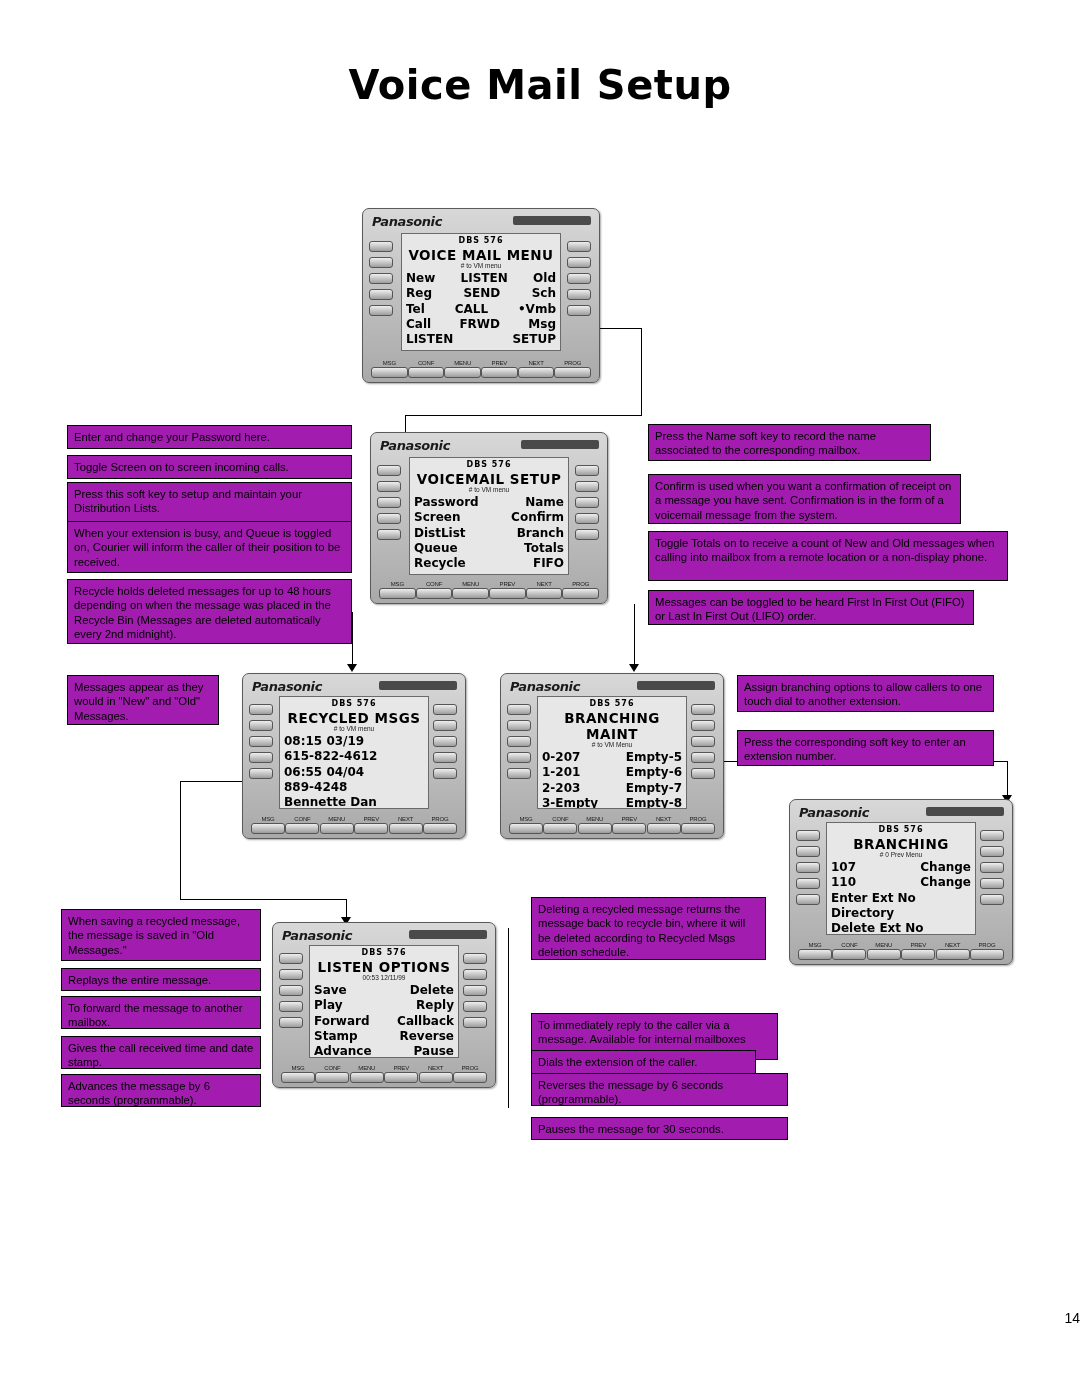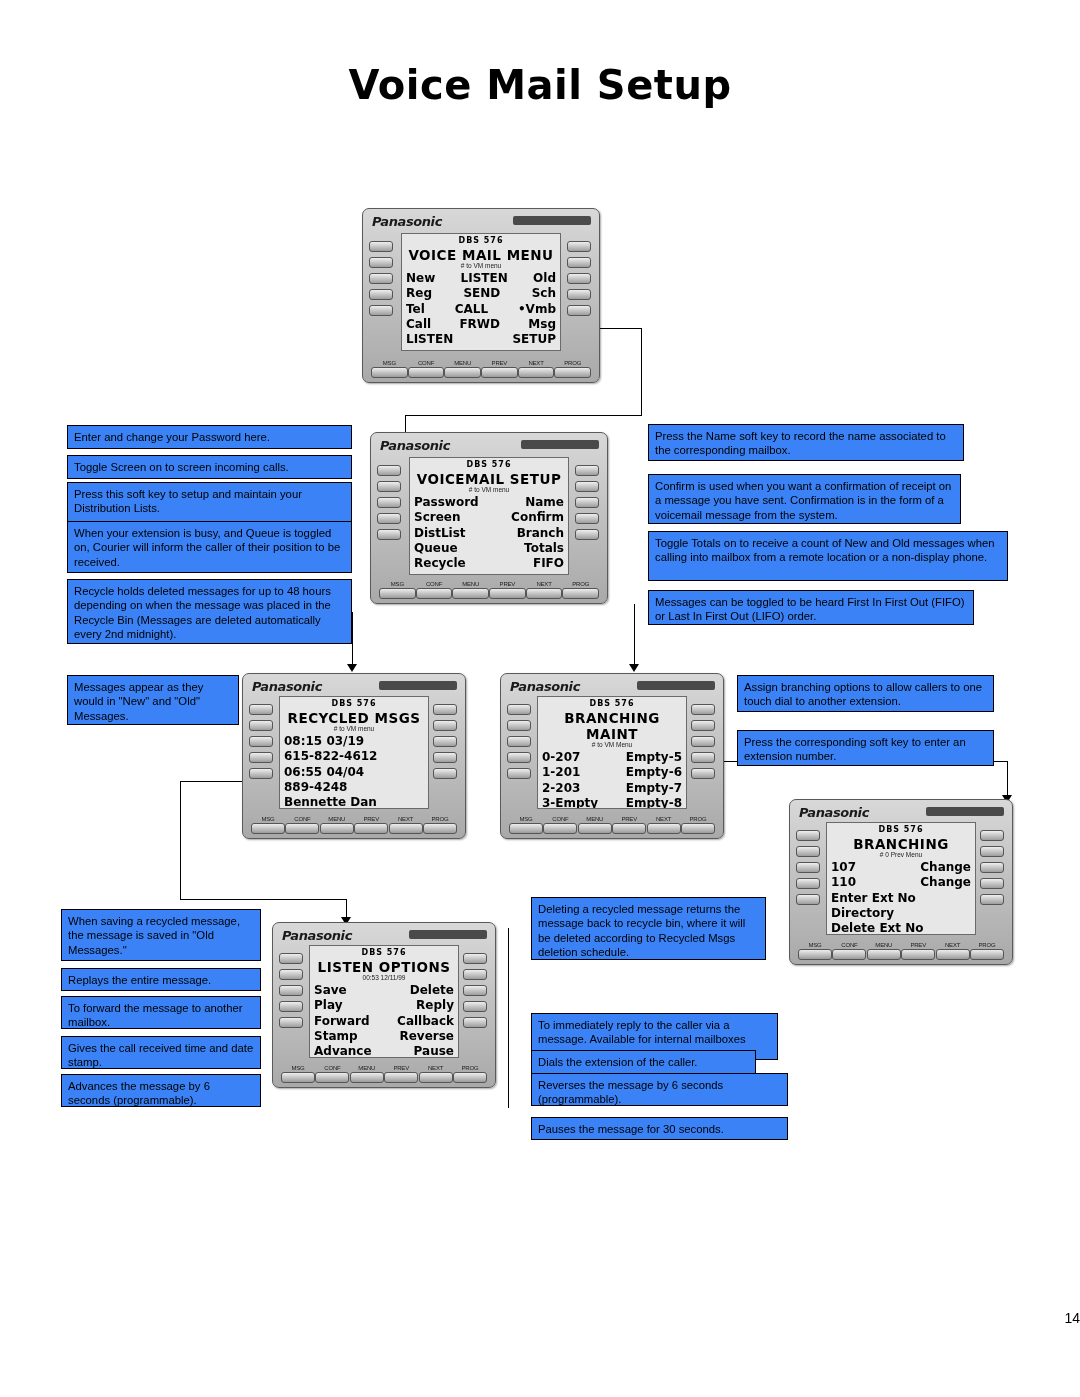--- a/index.html
+++ b/index.html
@@ -46,21 +46,21 @@
     left: 0;
     width: 1080px;
     text-align: right;
     font-size: 14px;
   }
 
   
   .callout {
     position: absolute;
     border: 1px solid #000;
-    background: #3b82f6;
+    background: #a21caf;
     font-size: 11.3px;
     line-height: 1.28;
     padding: 4px 6px;
     box-sizing: border-box;
     z-index: 6;
   }
 
   
   .phone {
     position: absolute;
@@ -351,21 +351,21 @@
         </div>
     </div>
   </div>
 
   <div class="callout" style="left:67px; top:425px; width:285px; height:24px;">Enter and change your Password here.</div>
   <div class="callout" style="left:67px; top:455px; width:285px; height:24px;">Toggle Screen on to screen incoming calls.</div>
   <div class="callout" style="left:67px; top:482px; width:285px; height:40px;">Press this soft key to setup and maintain your Distribution Lists.</div>
   <div class="callout" style="left:67px; top:521px; width:285px; height:52px;">When your extension is busy, and Queue is toggled on, Courier will inform the caller of their position to be received.</div>
   <div class="callout" style="left:67px; top:579px; width:285px; height:65px;">Recycle holds deleted messages for up to 48 hours depending on when the message was placed in the Recycle Bin (Messages are deleted automatically every 2nd midnight).</div>
 
-  <div class="callout" style="left:648px; top:424px; width:316px; height:37px;">Press the Name soft key to record the name associated to the corresponding mailbox.</div>
+  <div class="callout" style="left:648px; top:424px; width:283px; height:37px;">Press the Name soft key to record the name associated to the corresponding mailbox.</div>
   <div class="callout" style="left:648px; top:474px; width:313px; height:50px;">Confirm is used when you want a confirmation of receipt on a message you have sent.  Confirmation is in the form of a voicemail message from the system.</div>
   <div class="callout" style="left:648px; top:531px; width:360px; height:50px;">Toggle Totals on to receive a count of New and Old messages when calling into mailbox from a remote location or a non-display phone.</div>
   <div class="callout" style="left:648px; top:590px; width:326px; height:35px;">Messages can be toggled to be heard First In First Out (FIFO) or Last In First Out (LIFO) order.</div>
 
   <div class="ln v" style="left:352px; top:612px; height:58px;"></div>
   <div class="arrow-down" style="left:347px; top:664px;"></div>
 
   <div class="ln v" style="left:634px; top:604px; height:66px;"></div>
   <div class="arrow-down" style="left:629px; top:664px;"></div>
 
@@ -429,21 +429,21 @@
           <span class="cap">NEXT</span>
           <span class="key"></span>
         </div>
       <div class="botbtn" style="width:34px;">
           <span class="cap">PROG</span>
           <span class="key"></span>
         </div>
     </div>
   </div>
 
-  <div class="callout" style="left:67px; top:675px; width:172px; height:50px;">Messages appear as they would in "New" and "Old" Messages.</div>
+  <div class="callout" style="left:67px; top:675px; width:152px; height:50px;">Messages appear as they would in "New" and "Old" Messages.</div>
 
   <div class="phone" style="left:500px; top:673px; width:224px; height:166px;">
     <div class="brand">Panasonic</div>
     <div class="brandbar"></div>
     <div class="skeys" style="left:6px; top:30px;">
       <div class="skey"></div>
       <div class="skey"></div>
       <div class="skey"></div>
       <div class="skey"></div>
       <div class="skey"></div>

